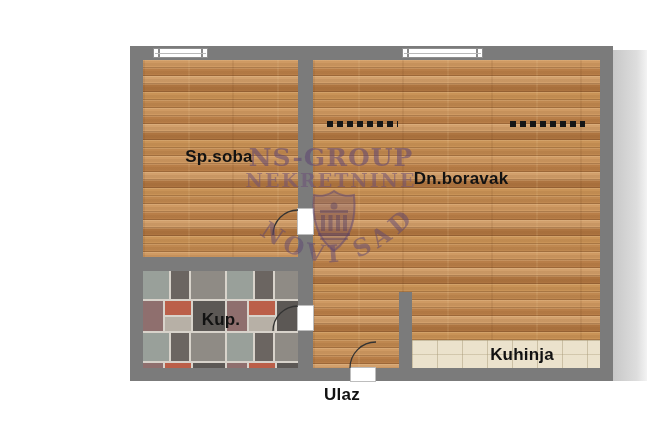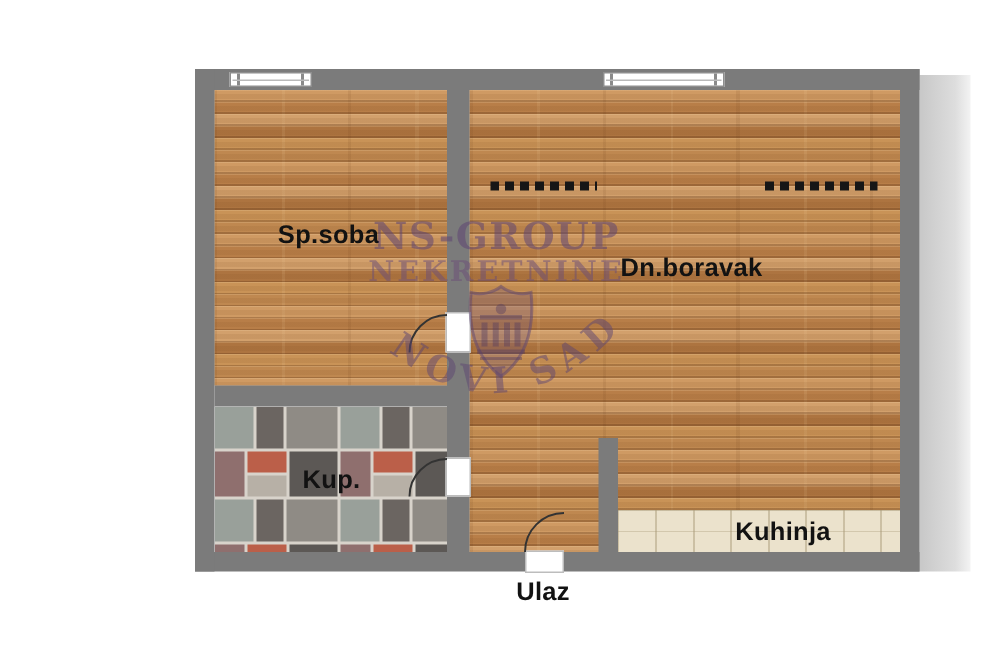--- a/index.html
+++ b/index.html
@@ -117,21 +117,21 @@
   <div class="door-gap" style="left:297px;top:305px;width:17px;height:26px;"></div>
   <div class="door-gap" style="left:350px;top:367px;width:26px;height:15px;"></div>
 
   <div class="dash-line" style="left:327px;width:71px;"></div>
   <div class="dash-line" style="left:510px;width:75px;"></div>
 
   <div class="room-label" style="left:219px;top:147px;">Sp.soba</div>
   <div class="room-label" style="left:461px;top:169px;">Dn.boravak</div>
   <div class="room-label" style="left:221px;top:310px;">Kup.</div>
   <div class="room-label" style="left:506px;top:345px;margin-left:16px;">Kuhinja</div>
-  <div class="room-label" style="left:362px;top:385px;">Ulaz</div>
+  <div class="room-label" style="left:342px;top:385px;">Ulaz</div>
 
   <svg class="overlay" width="660" height="431" viewBox="0 0 660 431">
 
     <path d="M 298 210 A 25 25 0 0 0 273 235" fill="none" stroke="#333" stroke-width="1.3"></path>
     <path d="M 298 306 A 25 25 0 0 0 273 331" fill="none" stroke="#333" stroke-width="1.3"></path>
     <path d="M 350 368 A 26 26 0 0 1 376 342" fill="none" stroke="#333" stroke-width="1.3"></path>
 
     <g>
       <text class="wm-text" x="331" y="166" text-anchor="middle" font-size="25" letter-spacing="1" fill="#5e4672" fill-opacity="0.55">NS-GROUP</text>
       <text class="wm-text" x="331" y="187" text-anchor="middle" font-size="19" letter-spacing="2" fill="#6b4f77" fill-opacity="0.52">NEKRETNINE</text>

